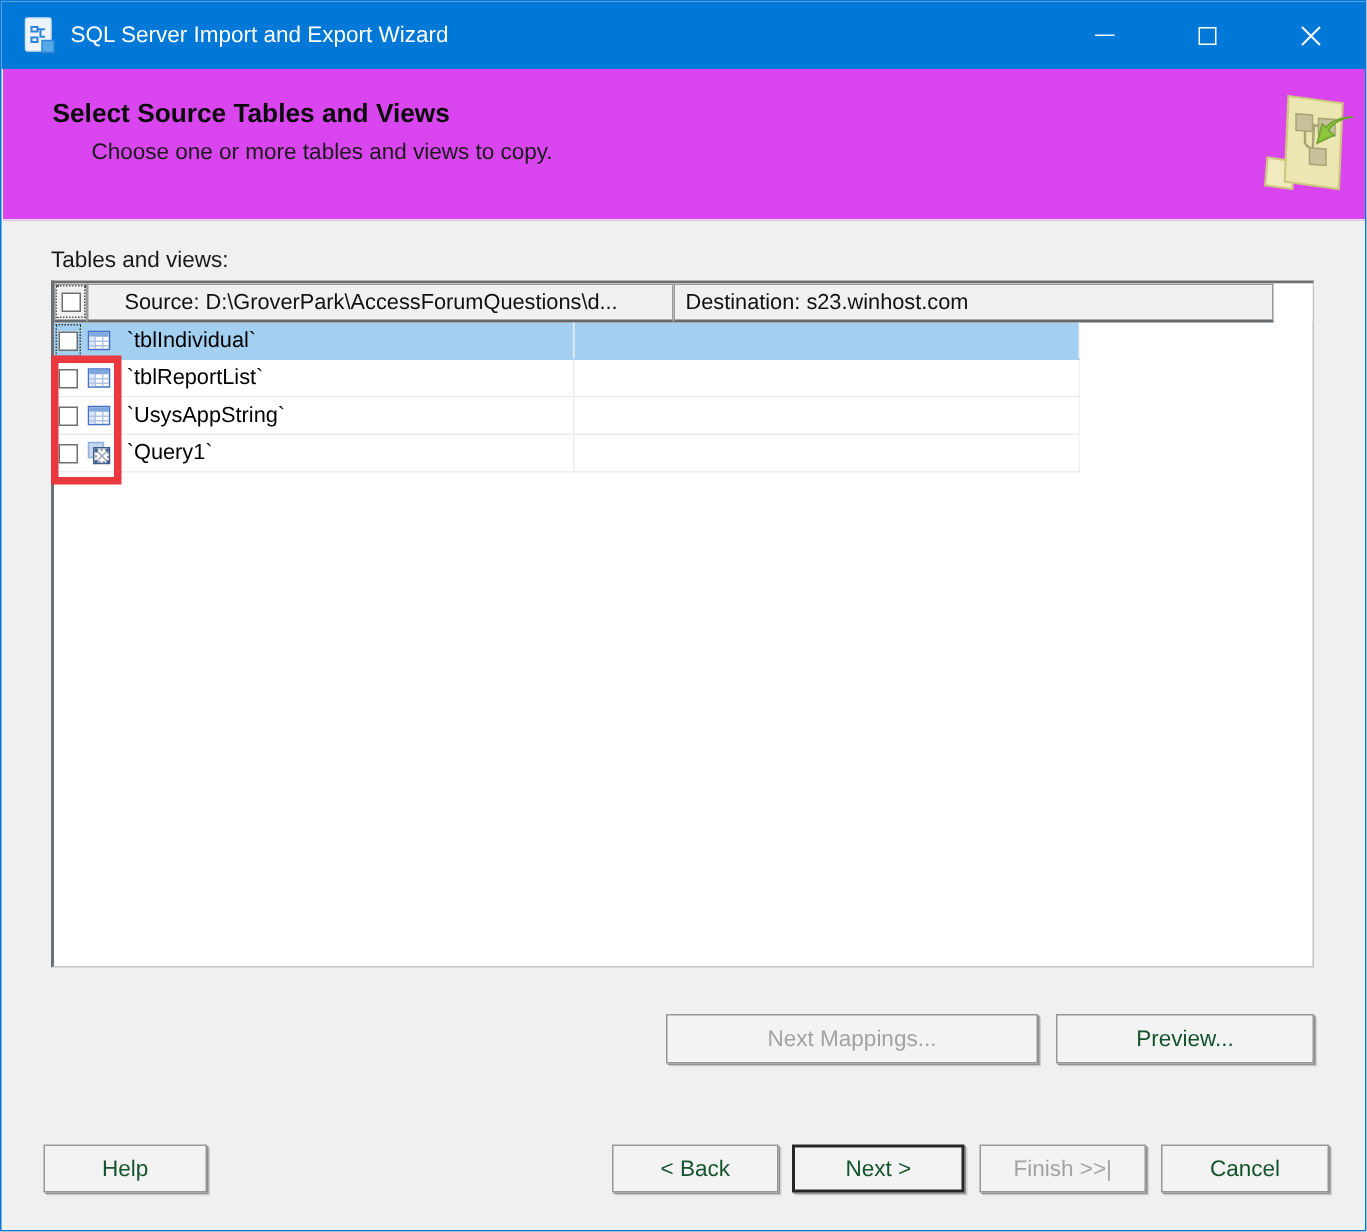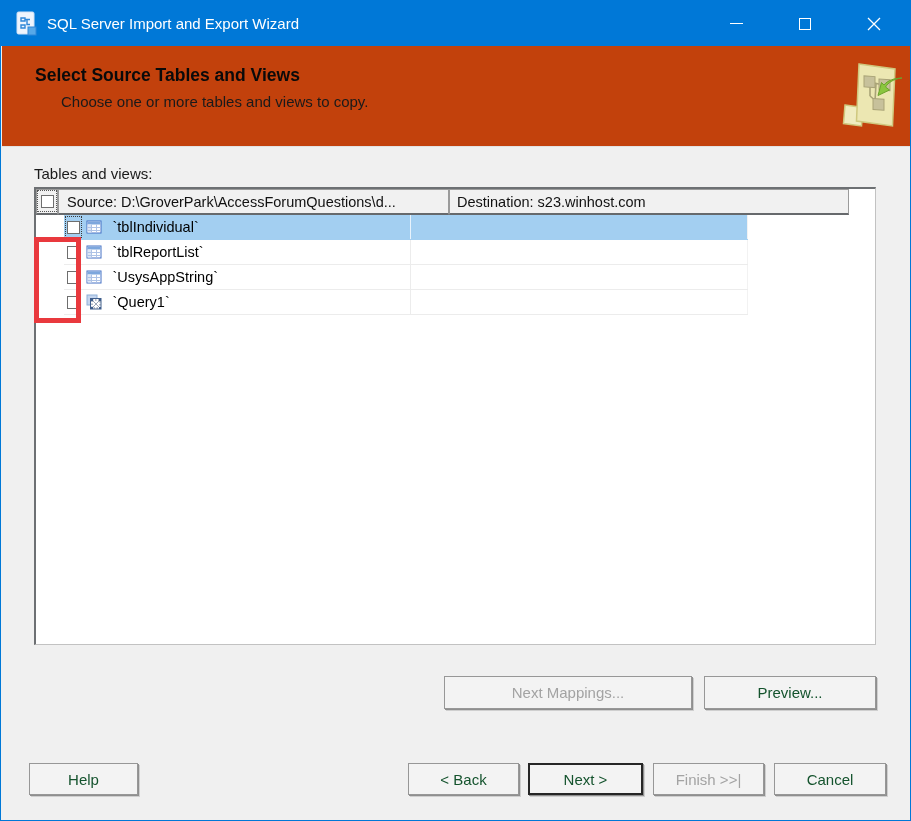--- a/index.html
+++ b/index.html
@@ -10,39 +10,39 @@
   .titlebar{position:absolute;left:0;top:0;width:100%;height:45px;background:#0078d7;display:flex;align-items:center;}
   .app-icon{margin-left:13px;width:24px;height:26px;flex:0 0 auto;}
   .title-text{color:#ffffff;font-size:15px;margin-left:9px;white-space:nowrap;}
   .win-controls{position:absolute;right:0;top:0;height:45px;display:flex;align-items:stretch;}
   .win-btn{width:46px;display:flex;align-items:center;justify-content:center;margin-right:23px;cursor:default;}
   .win-btn:last-child{margin-right:13px;}
   .glyph-min{width:13px;height:1px;background:#ffffff;display:block;}
   .glyph-max{width:12px;height:12px;border:1px solid #ffffff;display:block;}
 
   
-  .header-band{position:absolute;left:1px;top:45px;width:909px;height:101px;background:#c2410c;border-bottom:1px solid #e2e2e2;}
+  .header-band{position:absolute;left:1px;top:45px;width:909px;height:101px;background:#d946ef;border-bottom:1px solid #e2e2e2;}
   .page-title{position:absolute;left:33px;top:19px;font-size:17.5px;font-weight:bold;color:#0a0a0a;margin:0;}
   .page-subtitle{position:absolute;left:59px;top:47px;font-size:15px;color:#1a1a1a;margin:0;}
   .wizard-art{position:absolute;right:8px;top:10px;width:66px;height:82px;}
 
   
   .tables-label{position:absolute;left:33px;top:164px;font-size:15px;color:#1a1a1a;text-align:center;}
 
   .grid{position:absolute;left:33px;top:186px;width:842px;height:458px;background:#ffffff;
         border-top:2px solid #6d7073;border-left:2px solid #6d7073;border-right:1px solid #c2c2c2;border-bottom:1px solid #c2c2c2;}
   .grid-header{display:flex;height:26px;background:#ffffff;}
   .hcell{background:#f1f1f1;border:1px solid #9b9b9b;border-bottom:2px solid #66696c;display:flex;align-items:center;font-size:14.5px;color:#111;}
   .hcell.c0{width:22px;justify-content:center;position:relative;}
   .hcell.c0 .focus-dots{position:absolute;left:1px;top:1px;right:1px;bottom:2px;outline:1px dotted #555;}
-  .hcell.c1{width:391px;padding-left:8px;}
+  .hcell.c1{width:391px;padding-left:24px;}
   .hcell.c2{width:400px;padding-left:7px;}
   .checkbox{width:13px;height:13px;background:#ffffff;border:1px solid #6e6e6e;display:inline-block;}
 
-  .grid-row{display:flex;height:25px;width:684px;border-bottom:1px solid #ececec;background:#ffffff;margin-left:28px;}
+  .grid-row{display:flex;height:25px;width:684px;border-bottom:1px solid #ececec;background:#ffffff;}
   .grid-row.selected{background:#a3cff1;border-bottom:1px solid #a3cff1;}
   .rcell0{width:22px;display:flex;justify-content:center;align-items:center;height:100%;position:relative;}
   .grid-row.selected .rcell0{outline:1px dotted #3a3a3a;outline-offset:-2px;}
   .rcell-src{width:391px;display:flex;align-items:center;height:100%;border-right:1px solid #ececec;}
   .grid-row.selected .rcell-src{border-right:1px solid rgba(255,255,255,0.75);}
   .rcell-dst{width:400px;height:100%;border-right:1px solid #f2f2f2;}
   .row-icon{width:16px;height:16px;margin-left:3px;flex:0 0 auto;}
   .row-text{margin-left:11px;font-size:14.5px;color:#000;white-space:nowrap;}
 
   

